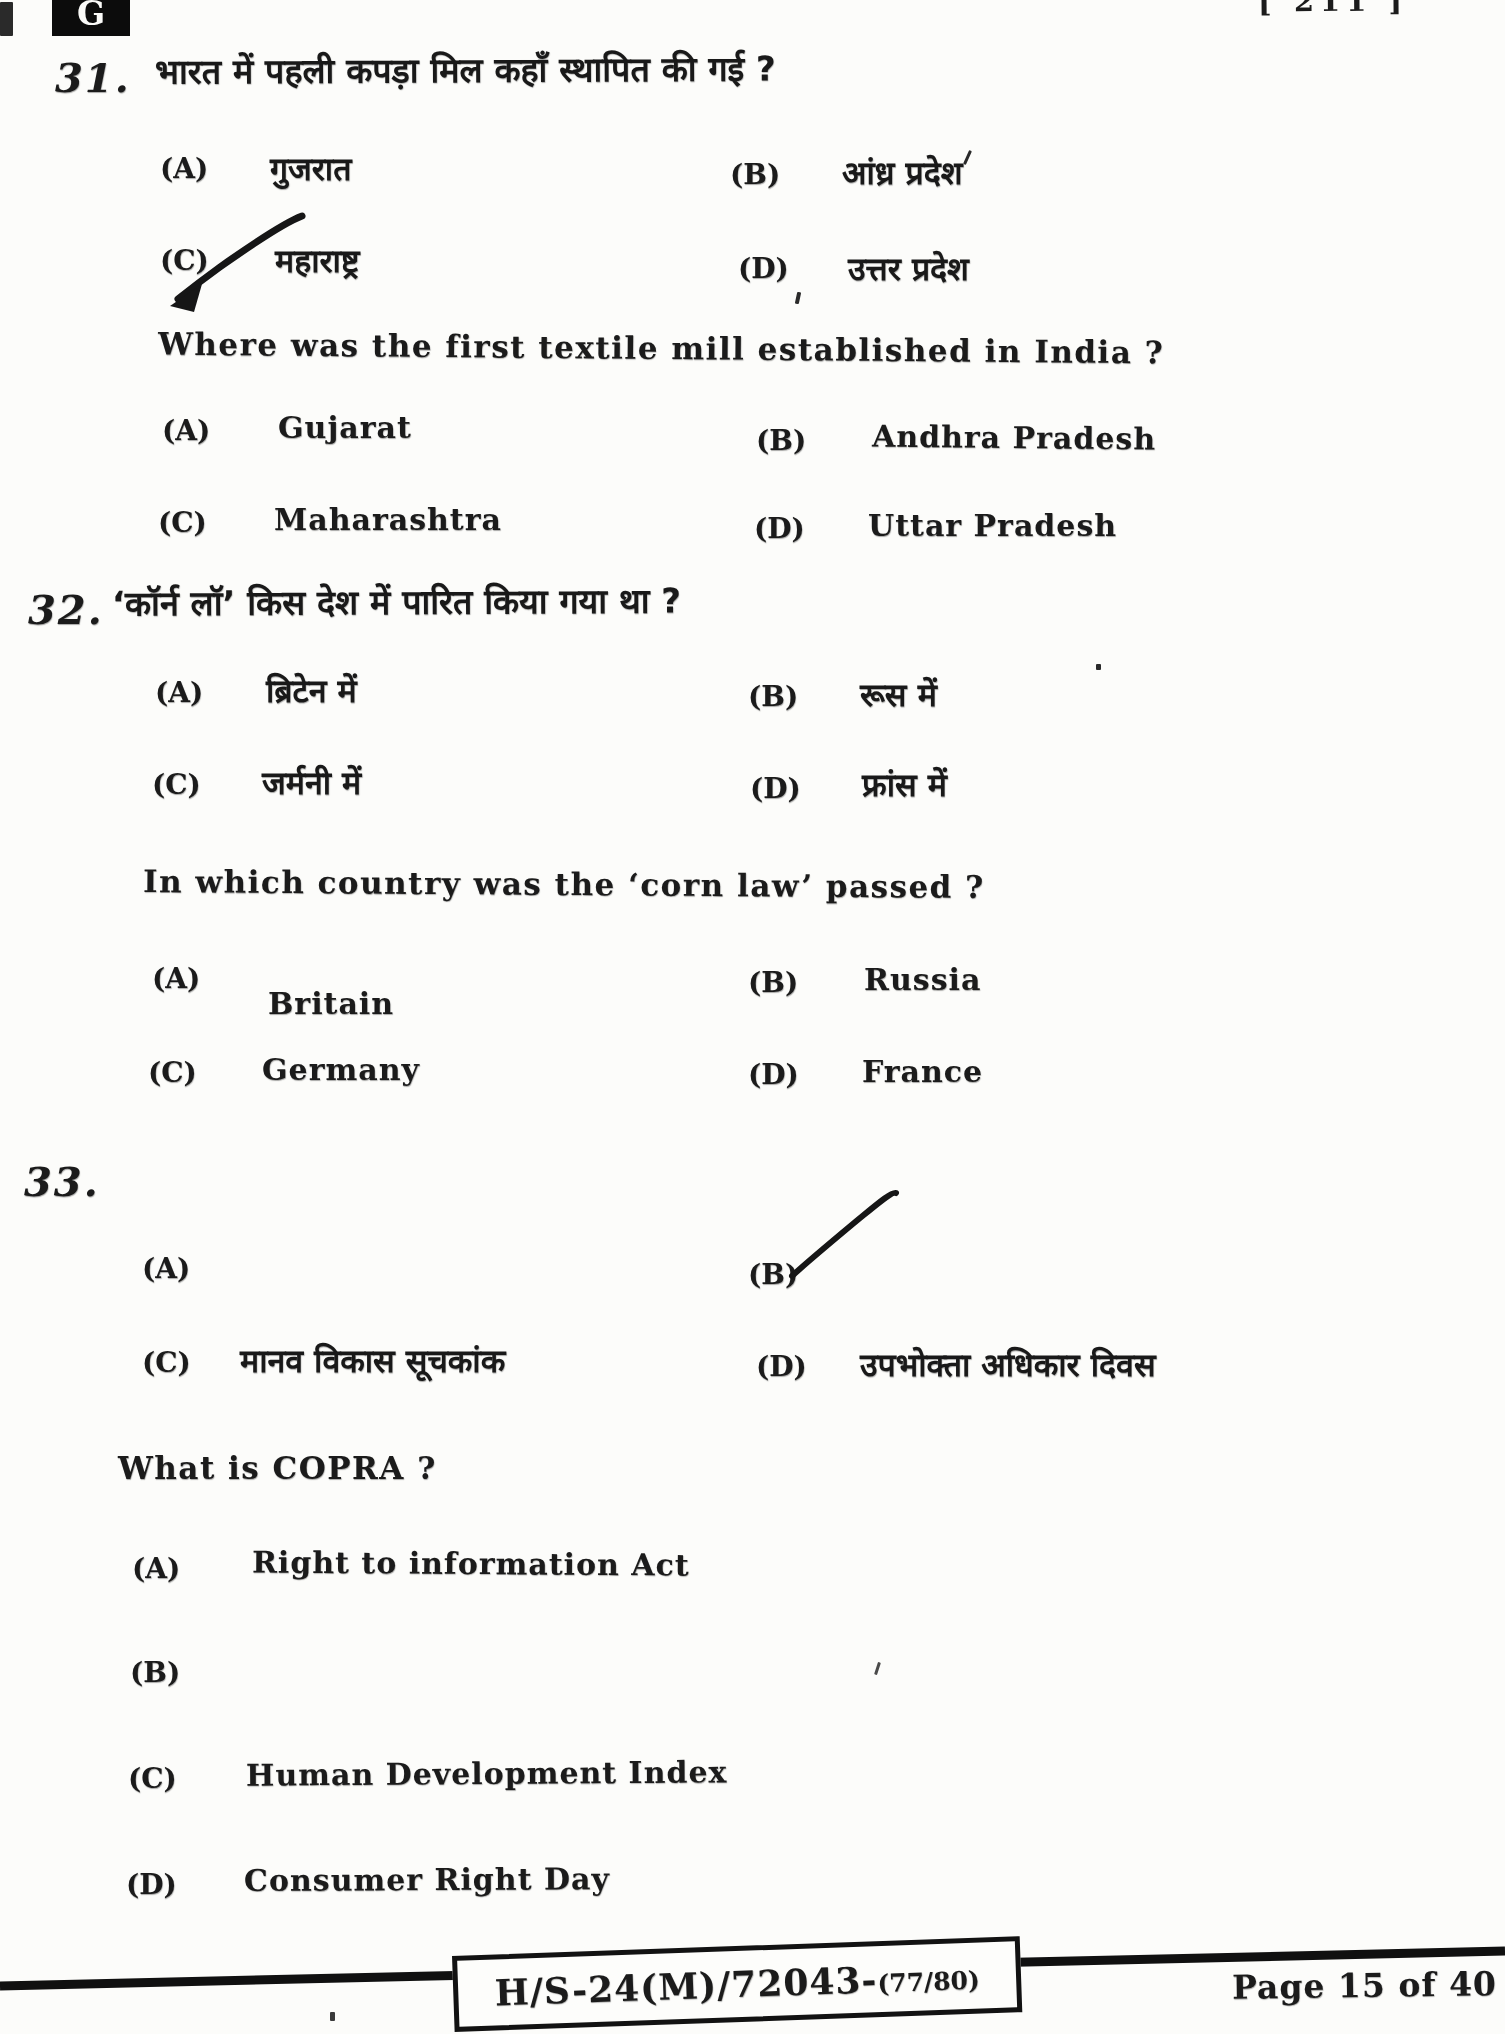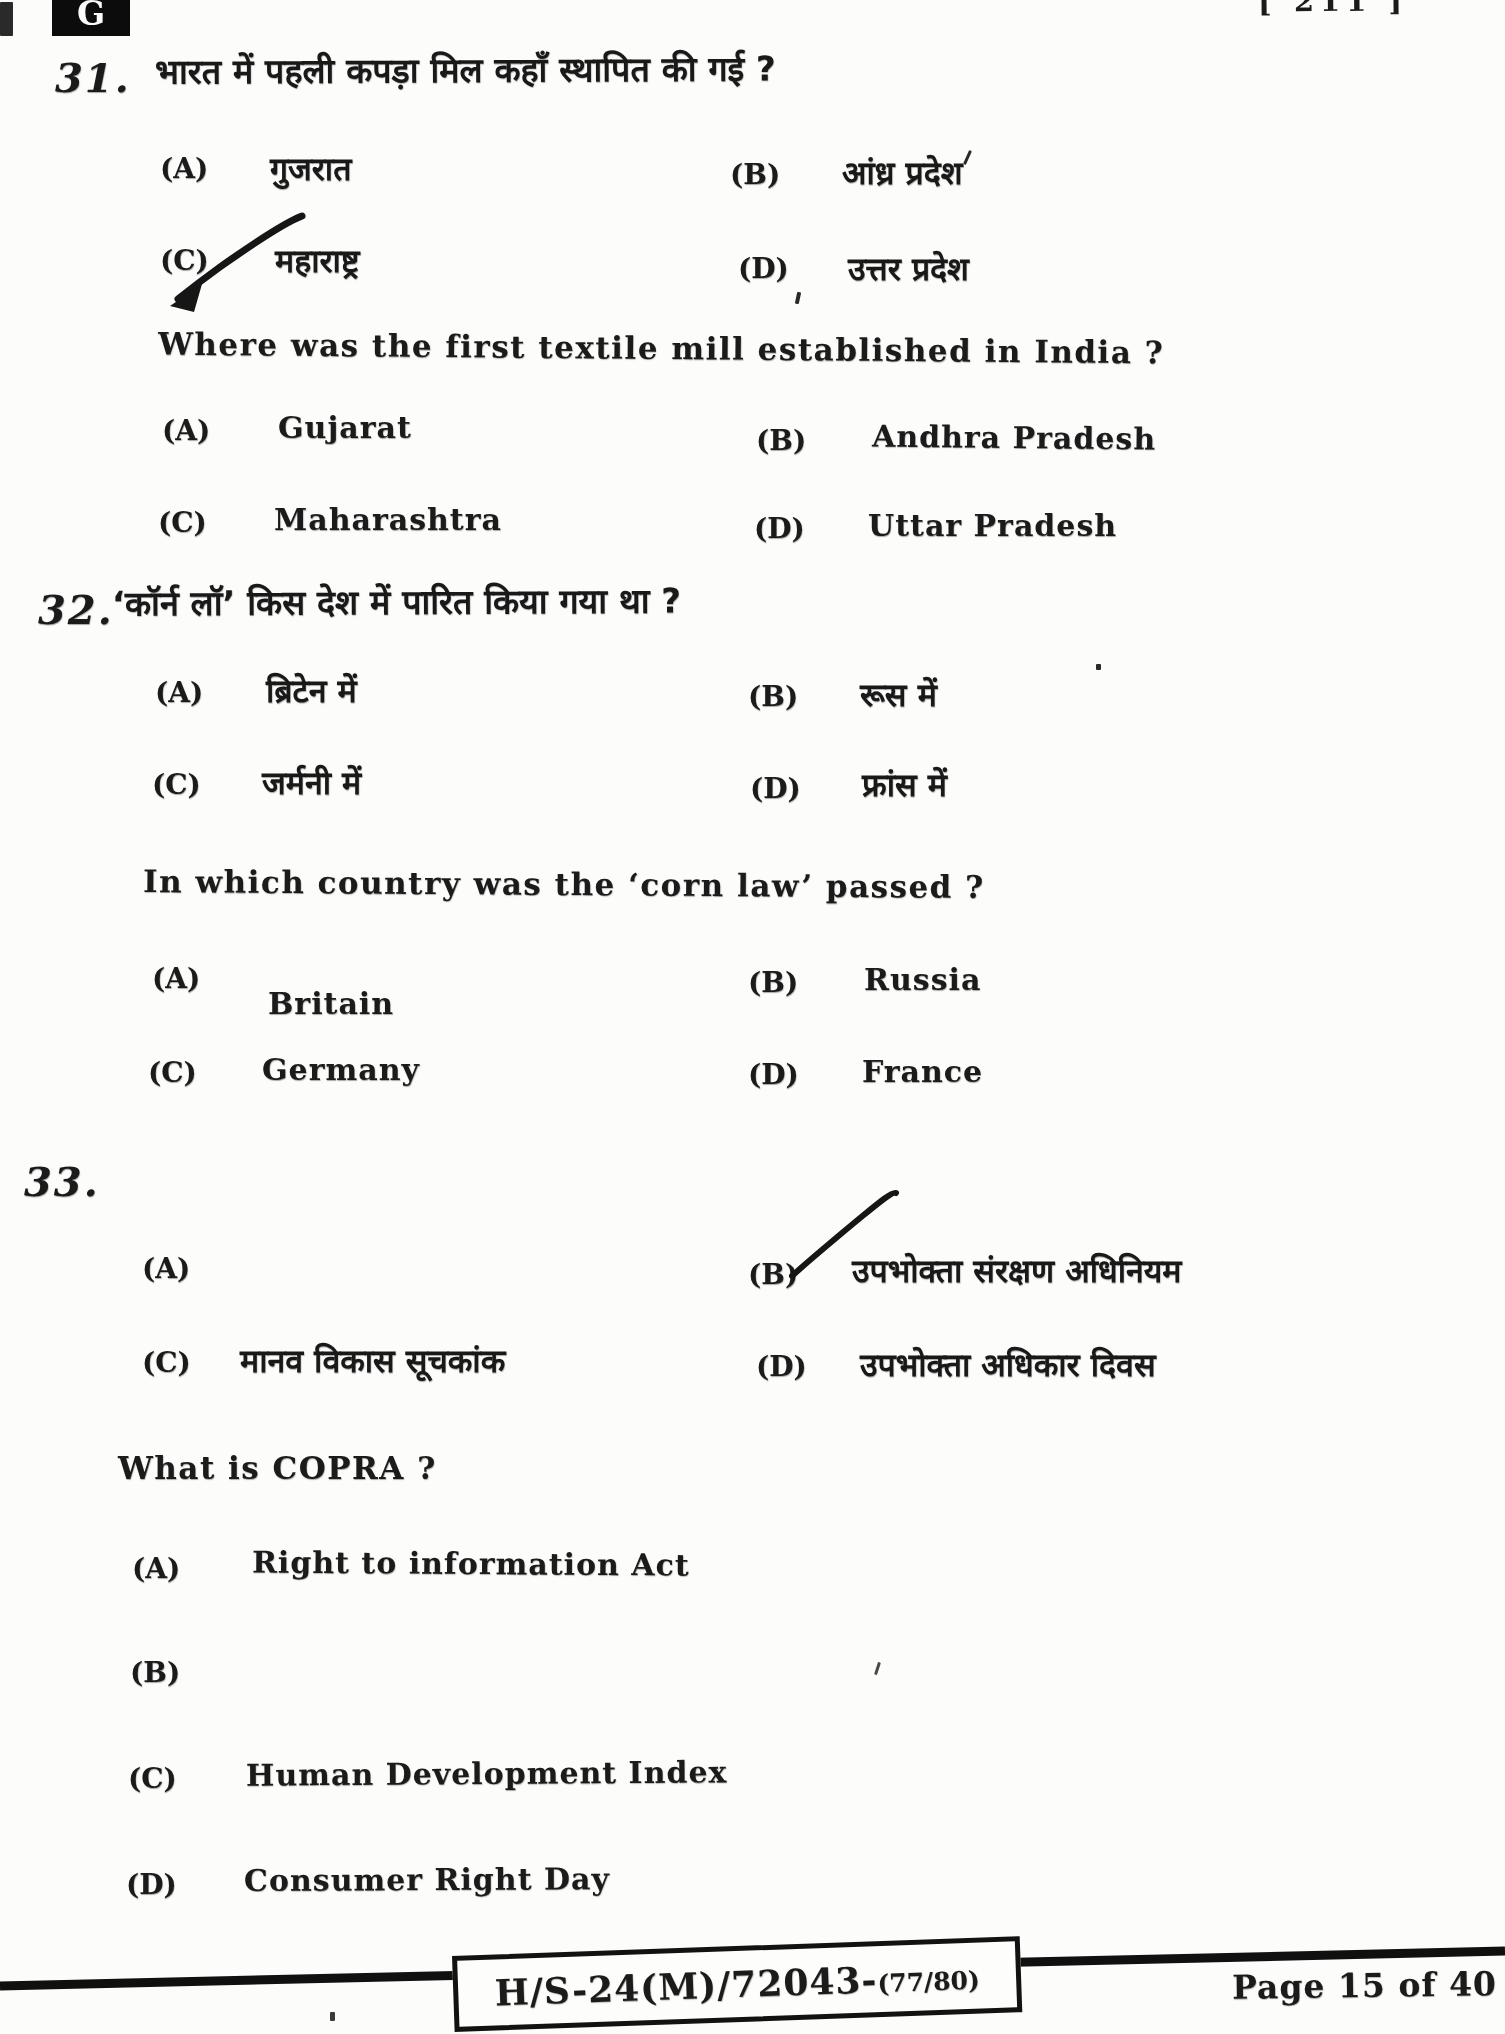--- a/index.html
+++ b/index.html
@@ -72,21 +72,21 @@
   <div class="abs en lbl ink" style="left:162px;top:414px;">(A)</div>
   <div class="abs en opt-en ink" style="left:278px;top:410px;">Gujarat</div>
   <div class="abs en lbl ink" style="left:756px;top:424px;">(B)</div>
   <div class="abs en opt-en ink" style="left:872px;top:420px;transform:rotate(0.6deg);">Andhra Pradesh</div>
 
   <div class="abs en lbl ink" style="left:158px;top:506px;">(C)</div>
   <div class="abs en opt-en ink" style="left:274px;top:502px;">Maharashtra</div>
   <div class="abs en lbl ink" style="left:754px;top:512px;">(D)</div>
   <div class="abs en opt-en ink" style="left:868px;top:508px;">Uttar Pradesh</div>
 
-  <div class="abs en num ink" style="left:38px;top:586px;">32.</div>
+  <div class="abs en num ink" style="left:28px;top:586px;">32.</div>
   <div class="abs hi q-hi ink" style="left:112px;top:578px;transform:rotate(-0.3deg);">‘कॉर्न लॉ’ किस देश में पारित किया गया था ?</div>
 
   <div class="abs en lbl ink" style="left:155px;top:676px;">(A)</div>
   <div class="abs hi opt-hi ink" style="left:266px;top:668px;">ब्रिटेन में</div>
   <div class="abs en lbl ink" style="left:748px;top:680px;">(B)</div>
   <div class="abs hi opt-hi ink" style="left:860px;top:672px;">रूस में</div>
   <div class="artifact" style="left:1096px;top:664px;width:5px;height:6px;"></div>
 
   <div class="abs en lbl ink" style="left:152px;top:768px;">(C)</div>
   <div class="abs hi opt-hi ink" style="left:262px;top:760px;">जर्मनी में</div>
@@ -102,21 +102,20 @@
 
   <div class="abs en lbl ink" style="left:148px;top:1056px;">(C)</div>
   <div class="abs en opt-en ink" style="left:262px;top:1052px;">Germany</div>
   <div class="abs en lbl ink" style="left:748px;top:1058px;">(D)</div>
   <div class="abs en opt-en ink" style="left:862px;top:1054px;">France</div>
 
   <div class="abs en num ink" style="left:24px;top:1158px;">33.</div>
 
   <div class="abs en lbl ink" style="left:142px;top:1252px;">(A)</div>
   <div class="abs en lbl ink" style="left:748px;top:1258px;">(B)</div>
-  <div class="abs hi opt-hi ink" style="left:852px;top:1248px;">उपभोक्ता संरक्षण अधिनियम</div>
 
   <svg class="mark" style="left:772px;top:1183px;" width="140" height="105" viewBox="0 0 140 105">
     <path d="M124,10 C120,8 104,22 82,40 C58,60 34,80 20,93" fill="none" stroke="#161616" stroke-width="6" stroke-linecap="round"></path>
   </svg>
 
   <div class="abs en lbl ink" style="left:142px;top:1346px;">(C)</div>
   <div class="abs hi opt-hi ink" style="left:240px;top:1338px;">मानव विकास सूचकांक</div>
   <div class="abs en lbl ink" style="left:756px;top:1350px;">(D)</div>
   <div class="abs hi opt-hi ink" style="left:860px;top:1342px;">उपभोक्ता अधिकार दिवस</div>
 

